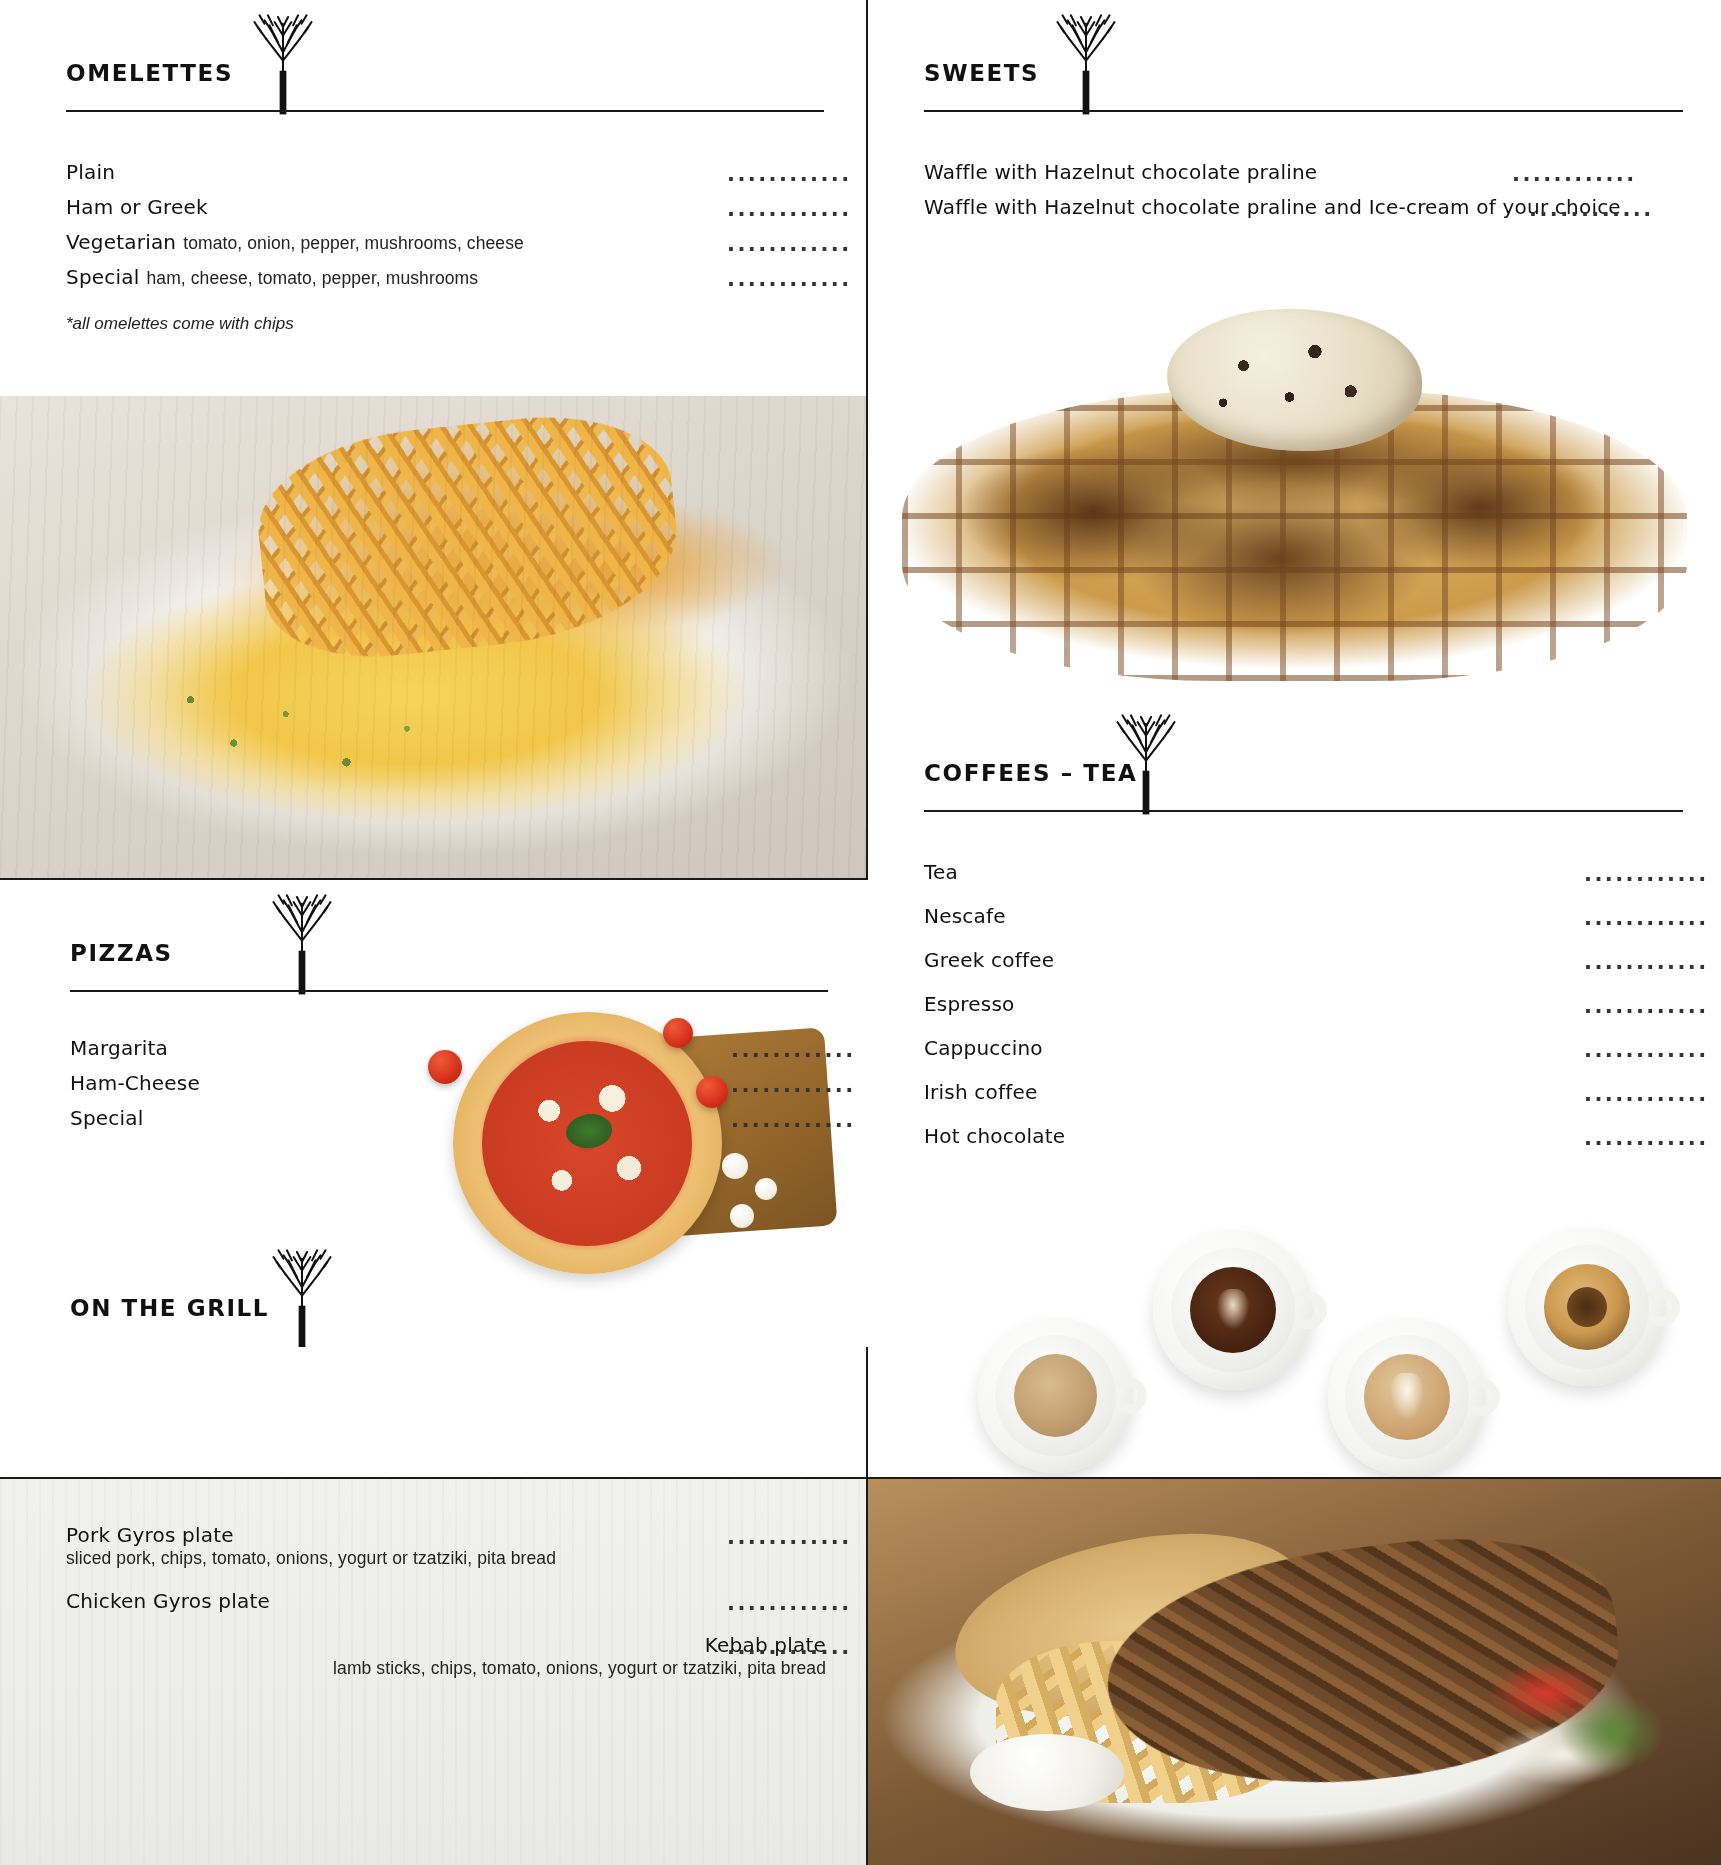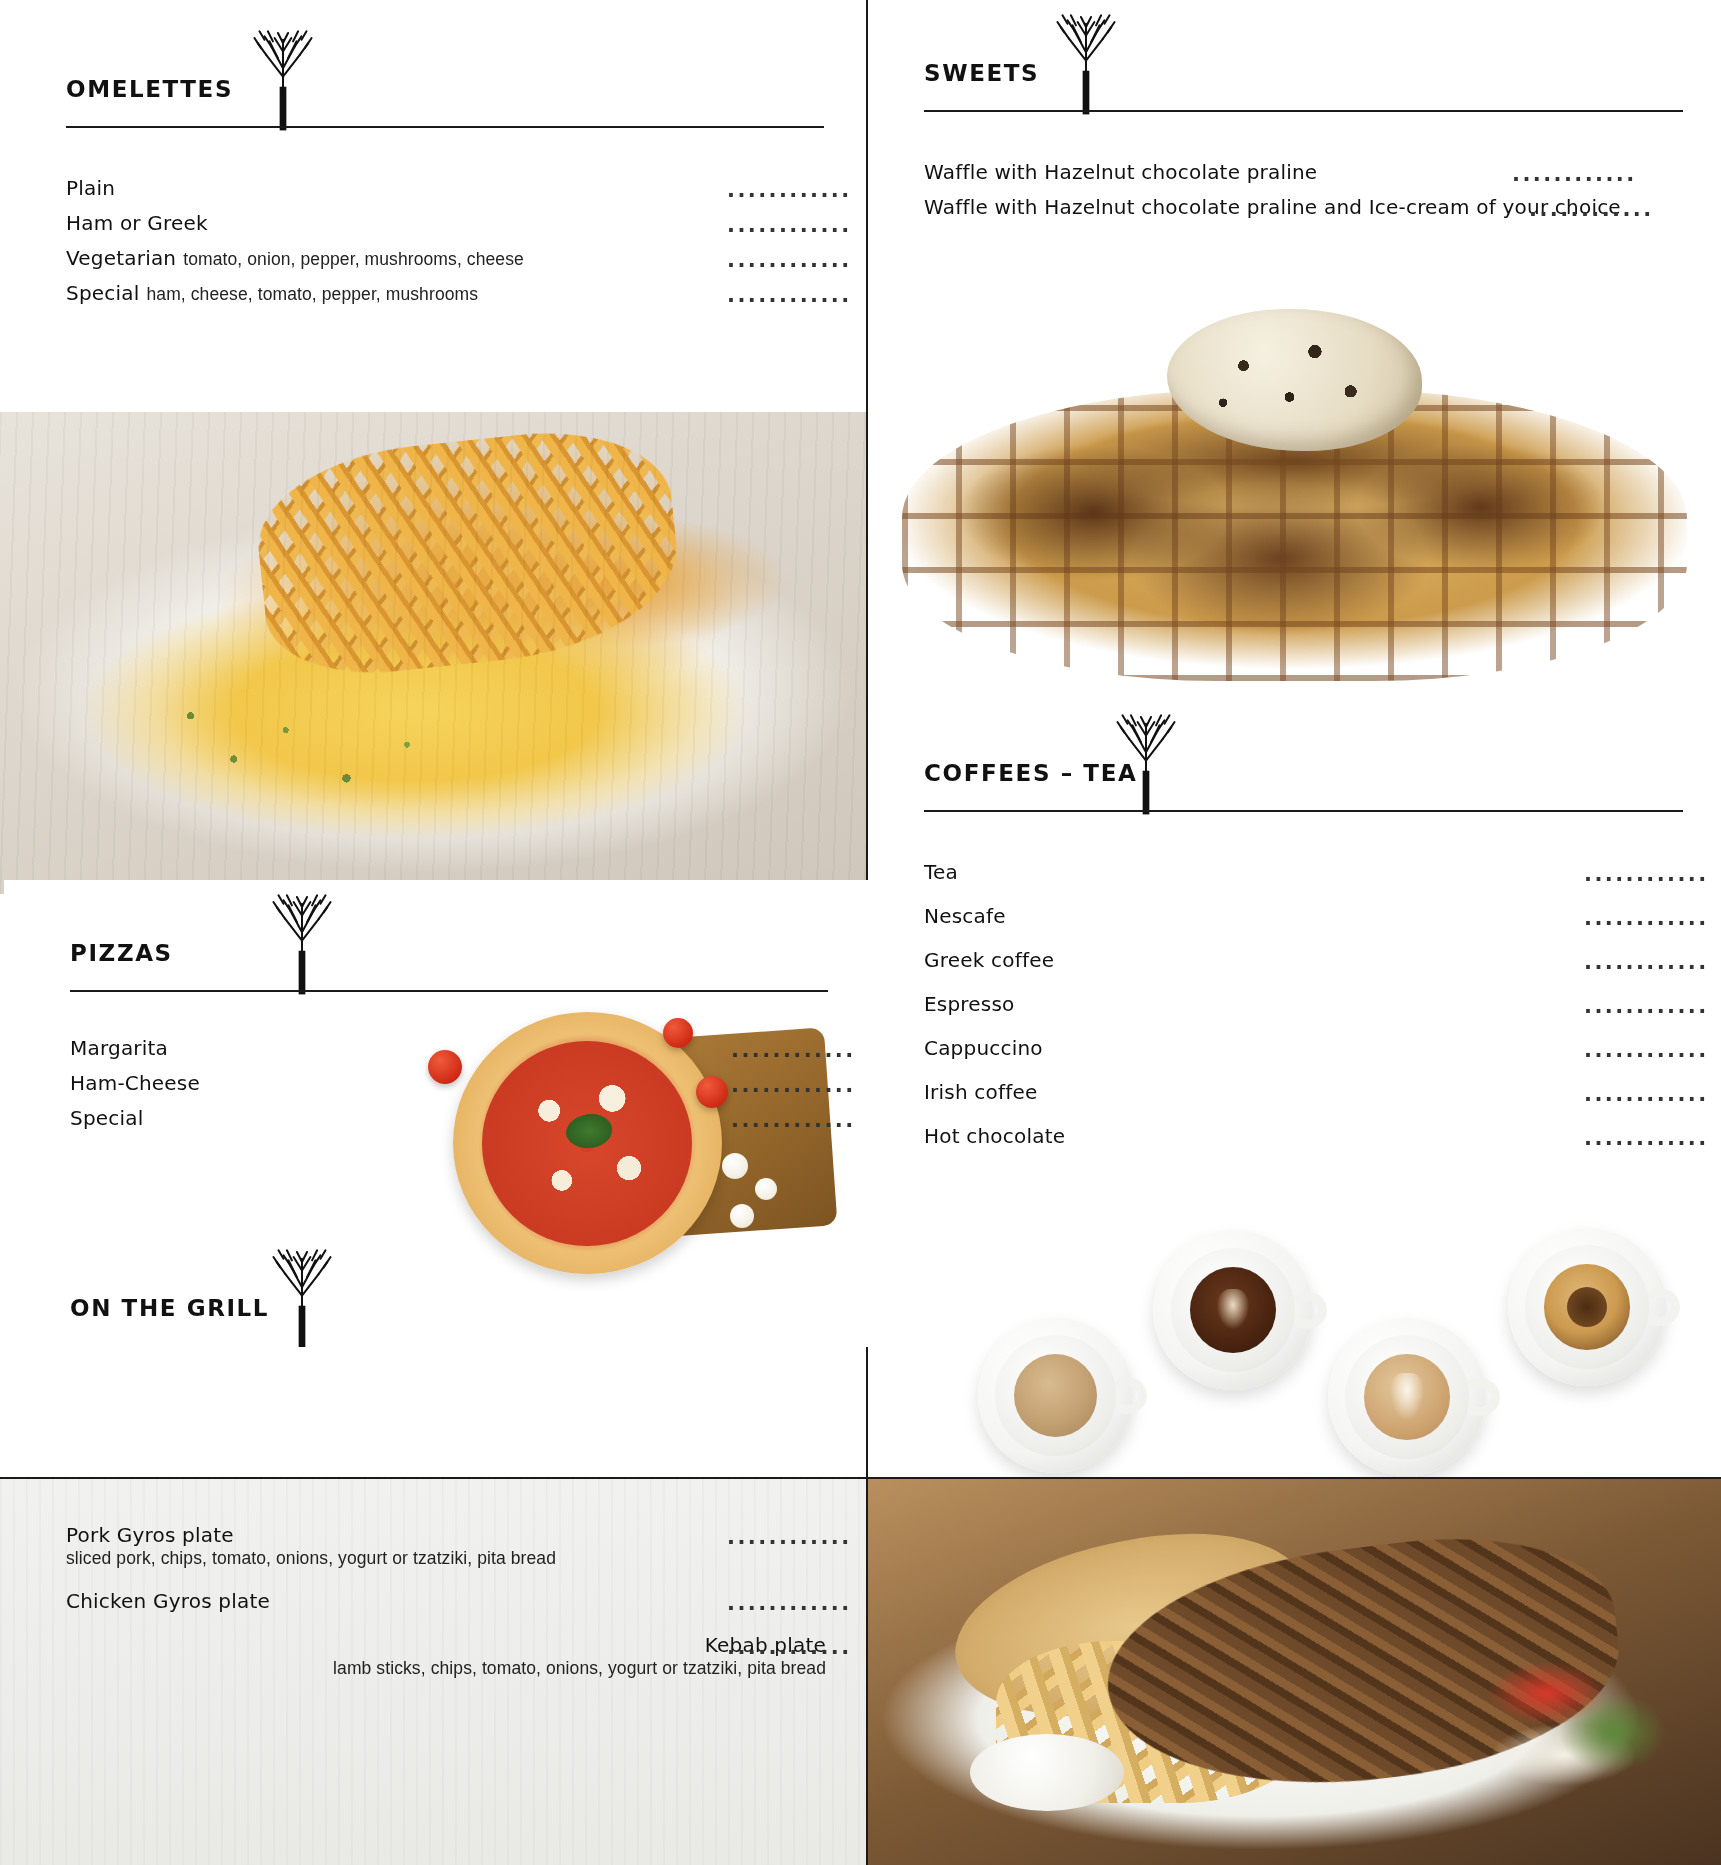--- a/index.html
+++ b/index.html
@@ -379,21 +379,21 @@
 </head>
 <body>
 
 <div class="page">
 
   <div class="v-divider" style="left:866px; top:0; height:1479px;"></div>
   <div class="h-divider" style="top:1477px;"></div>
   <div class="v-divider" style="left:866px; top:1477px; height:388px;"></div>
   <div class="h-divider" style="top:878px; left:0; width:866px;"></div>
 
-  <div class="panel" style="left:0; top:16px; width:866px; height:878px;">
+  <div class="panel" style="left:0; top:0; width:866px; height:878px;">
 
     <div class="section-head" style="margin:0 42px 0 66px; width:758px;">
       <div class="section-title">OMELETTES</div>
       <svg class="tree-icon" style="left:175px;" viewBox="0 0 100 128">
         <rect x="46" y="72" width="8" height="52" fill="#111"></rect>
         <g stroke="#111" stroke-width="2.4" fill="none" stroke-linecap="round">
           <path d="M50 76 L50 46"></path>
           <path d="M50 60 L30 34"></path>
             <path d="M50 60 L70 34"></path>
           <path d="M50 50 L36 24"></path>
@@ -432,20 +432,21 @@
       <div class="item-row" style="margin-bottom:11px;">
         <span class="item-name">Vegetarian</span>
         <span class="item-desc-inline">tomato, onion, pepper, mushrooms, cheese</span>
         <span class="dots" style="left:661px; top:2px;">............</span>
       </div>
       <div class="item-row" style="margin-bottom:11px;">
         <span class="item-name">Special</span>
         <span class="item-desc-inline">ham, cheese, tomato, pepper, mushrooms</span>
         <span class="dots" style="left:661px; top:2px;">............</span>
       </div>
+      <div class="note" style="margin-top:25px;">*all omelettes come with chips</div>
     </div>
 
     <div class="photo omelette-photo" style="left:0; top:396px; width:866px; height:482px;"></div>
   </div>
 
   <div class="panel" style="left:4px; top:880px; width:866px; height:467px;">
 
     <div class="section-head" style="margin:0 42px 0 66px; width:758px;">
       <div class="section-title">PIZZAS</div>
       <svg class="tree-icon" style="left:190px;" viewBox="0 0 100 128">

